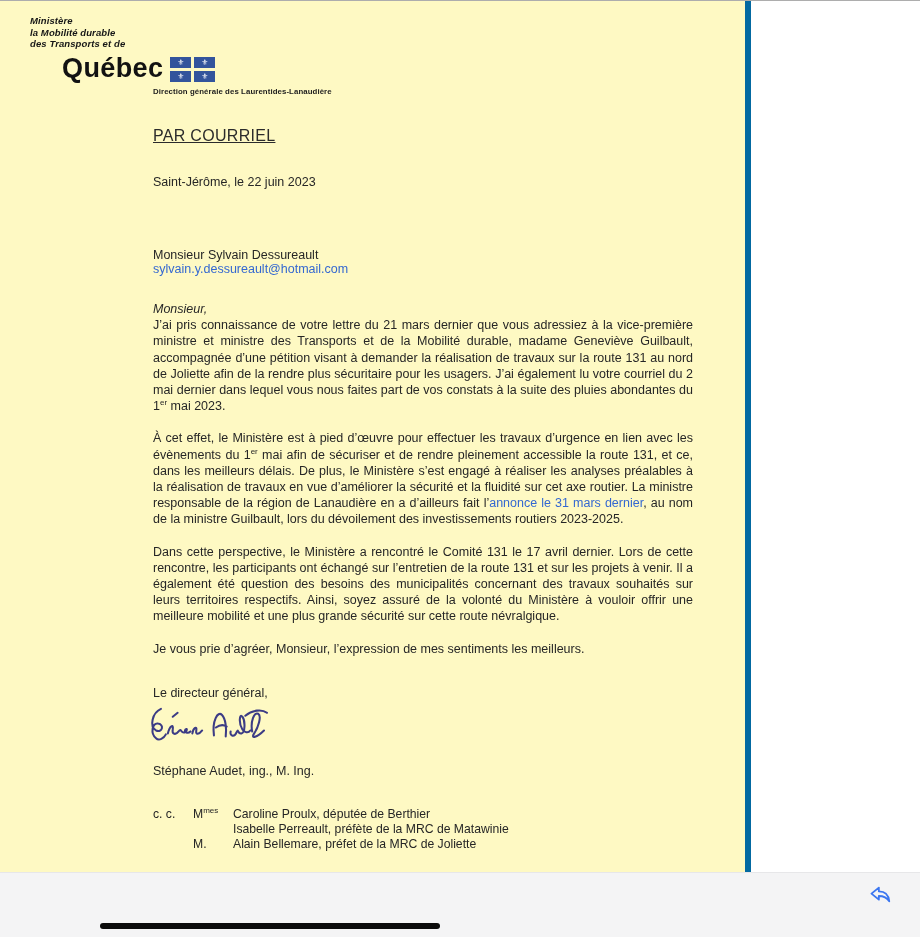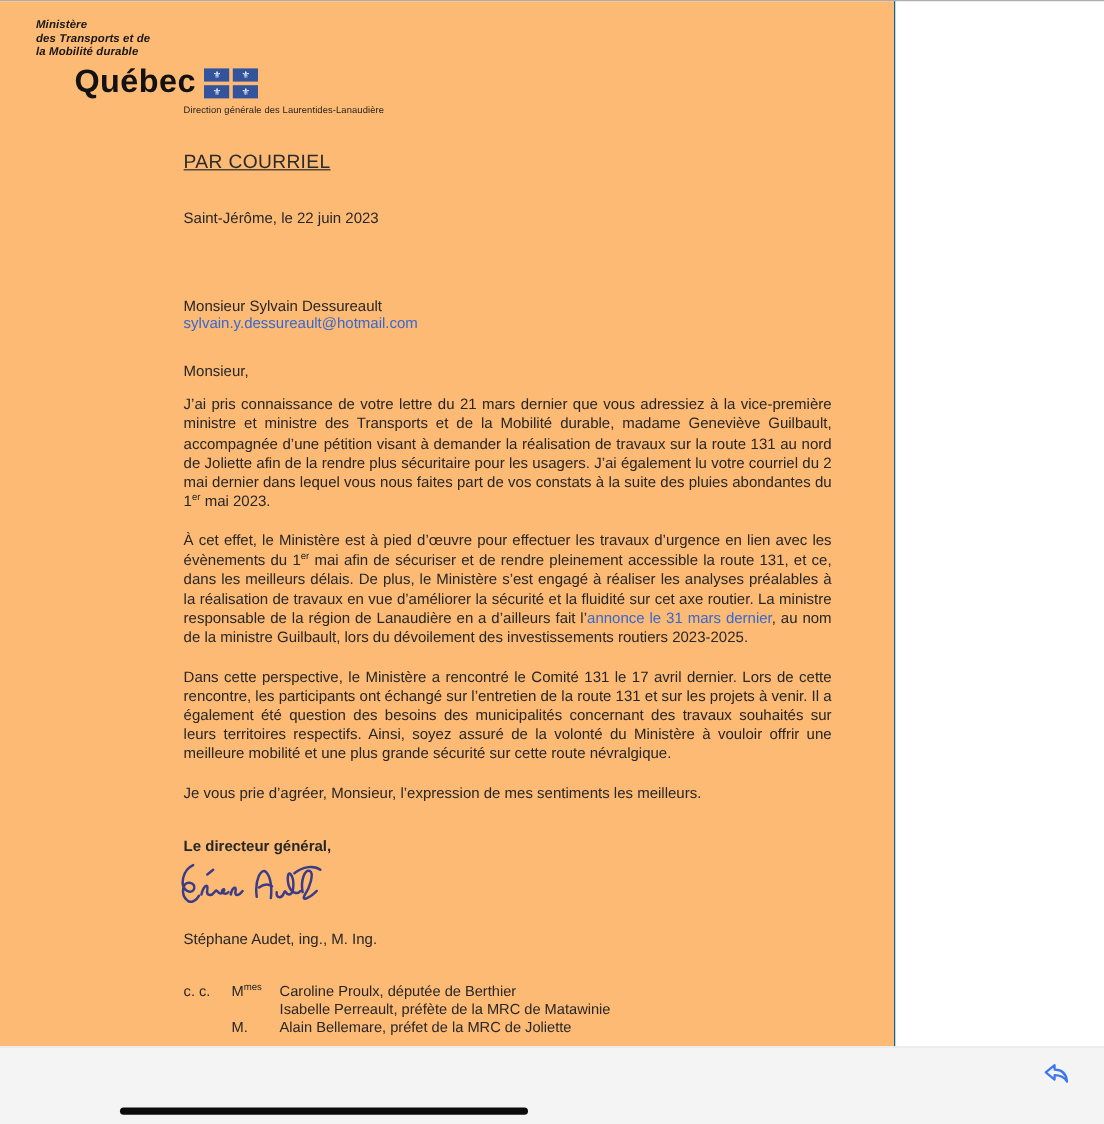--- a/index.html
+++ b/index.html
@@ -6,42 +6,42 @@
   body{
     width:920px;height:937px;position:relative;overflow:hidden;
     background:#ffffff;
     font-family:"Liberation Sans", sans-serif;
     color:#262626;
     -webkit-font-smoothing:antialiased;
   }
   .top-hairline{position:absolute;top:0;left:0;width:920px;height:1px;background:#6a6a6a;opacity:.55;}
   .doc-page{
     position:absolute;top:1px;left:0;width:745px;height:871px;
-    background:#fdba74;border-right:1px solid #0369a1;overflow:hidden;
+    background:#fef9c3;border-right:6px solid #0369a1;overflow:hidden;
   }
   
   .logo-block{margin:14px 0 0 30px;}
   .ministry{font-size:9.5px;font-weight:bold;font-style:italic;line-height:11.5px;color:#161616;letter-spacing:.1px;}
   .quebec-row{display:flex;align-items:flex-end;gap:7px;margin:3px 0 0 32px;}
   .quebec-wordmark{font-size:27px;font-weight:600;color:#121212;letter-spacing:.4px;line-height:28px;}
   .flag{display:grid;grid-template-columns:21px 21px;grid-template-rows:11px 11px;gap:3px;margin-top:4px;}
   .flag .sq{background:#33549c;color:#ffffff;font-size:8px;line-height:11px;text-align:center;overflow:hidden;}
-  .division{margin:5px 0 0 153px;font-size:7.8px;font-weight:normal;color:#1d1d1d;letter-spacing:.1px;}
+  .division{margin:5px 0 0 153px;font-size:7.8px;font-weight:bold;color:#1d1d1d;letter-spacing:.1px;}
   
   .letter-col{margin-left:153px;width:540px;font-size:12.5px;line-height:16.2px;}
   .par-courriel{margin-top:32px;font-size:16px;letter-spacing:.3px;text-decoration:underline;color:#2b2b2b;}
   .dateline{margin-top:30px;}
   .recipient{margin-top:58px;line-height:14.5px;}
   .email-link,.doclink{color:#3468d1;cursor:pointer;}
-  .salutation{margin-top:24px;}
-  .para{margin-top:12px;text-align:justify;}
+  .salutation{margin-top:24px;font-style:italic;}
+  .para{text-align:justify;}
   .para + .para{margin-top:16px;}
   .para sup{font-size:8px;line-height:0;}
   .closing{margin-top:16px;}
-  .sig-title{margin-top:28px;font-weight:bold;}
+  .sig-title{margin-top:28px;}
   .signature-svg{display:block;margin-top:2px;margin-left:-6px;}
   .sig-name{margin-top:8px;}
   
   .cc-grid{margin-top:28px;display:grid;grid-template-columns:40px 40px auto;line-height:15px;font-size:12.2px;}
   .cc-grid sup{font-size:8px;line-height:0;text-align:right;}
   
   .toolbar{
     position:absolute;left:0;top:872px;width:920px;height:65px;
     background:#f4f4f5;border-top:1px solid #e7e7e9;
   }
@@ -54,22 +54,22 @@
 </head>
 <body>
 
 <div class="top-hairline"></div>
 
 <div class="doc-page">
 
   <div class="logo-block">
     <div class="ministry">
       <div>Ministère</div>
+      <div>la Mobilité durable</div>
       <div>des Transports et de</div>
-      <div>la Mobilité durable</div>
     </div>
     <div class="quebec-row">
       <span class="quebec-wordmark">Québec</span>
       <span class="flag">
         <span class="sq">⚜</span>
         <span class="sq">⚜</span>
         <span class="sq">⚜</span>
         <span class="sq">⚜</span>
       </span>
     </div>

